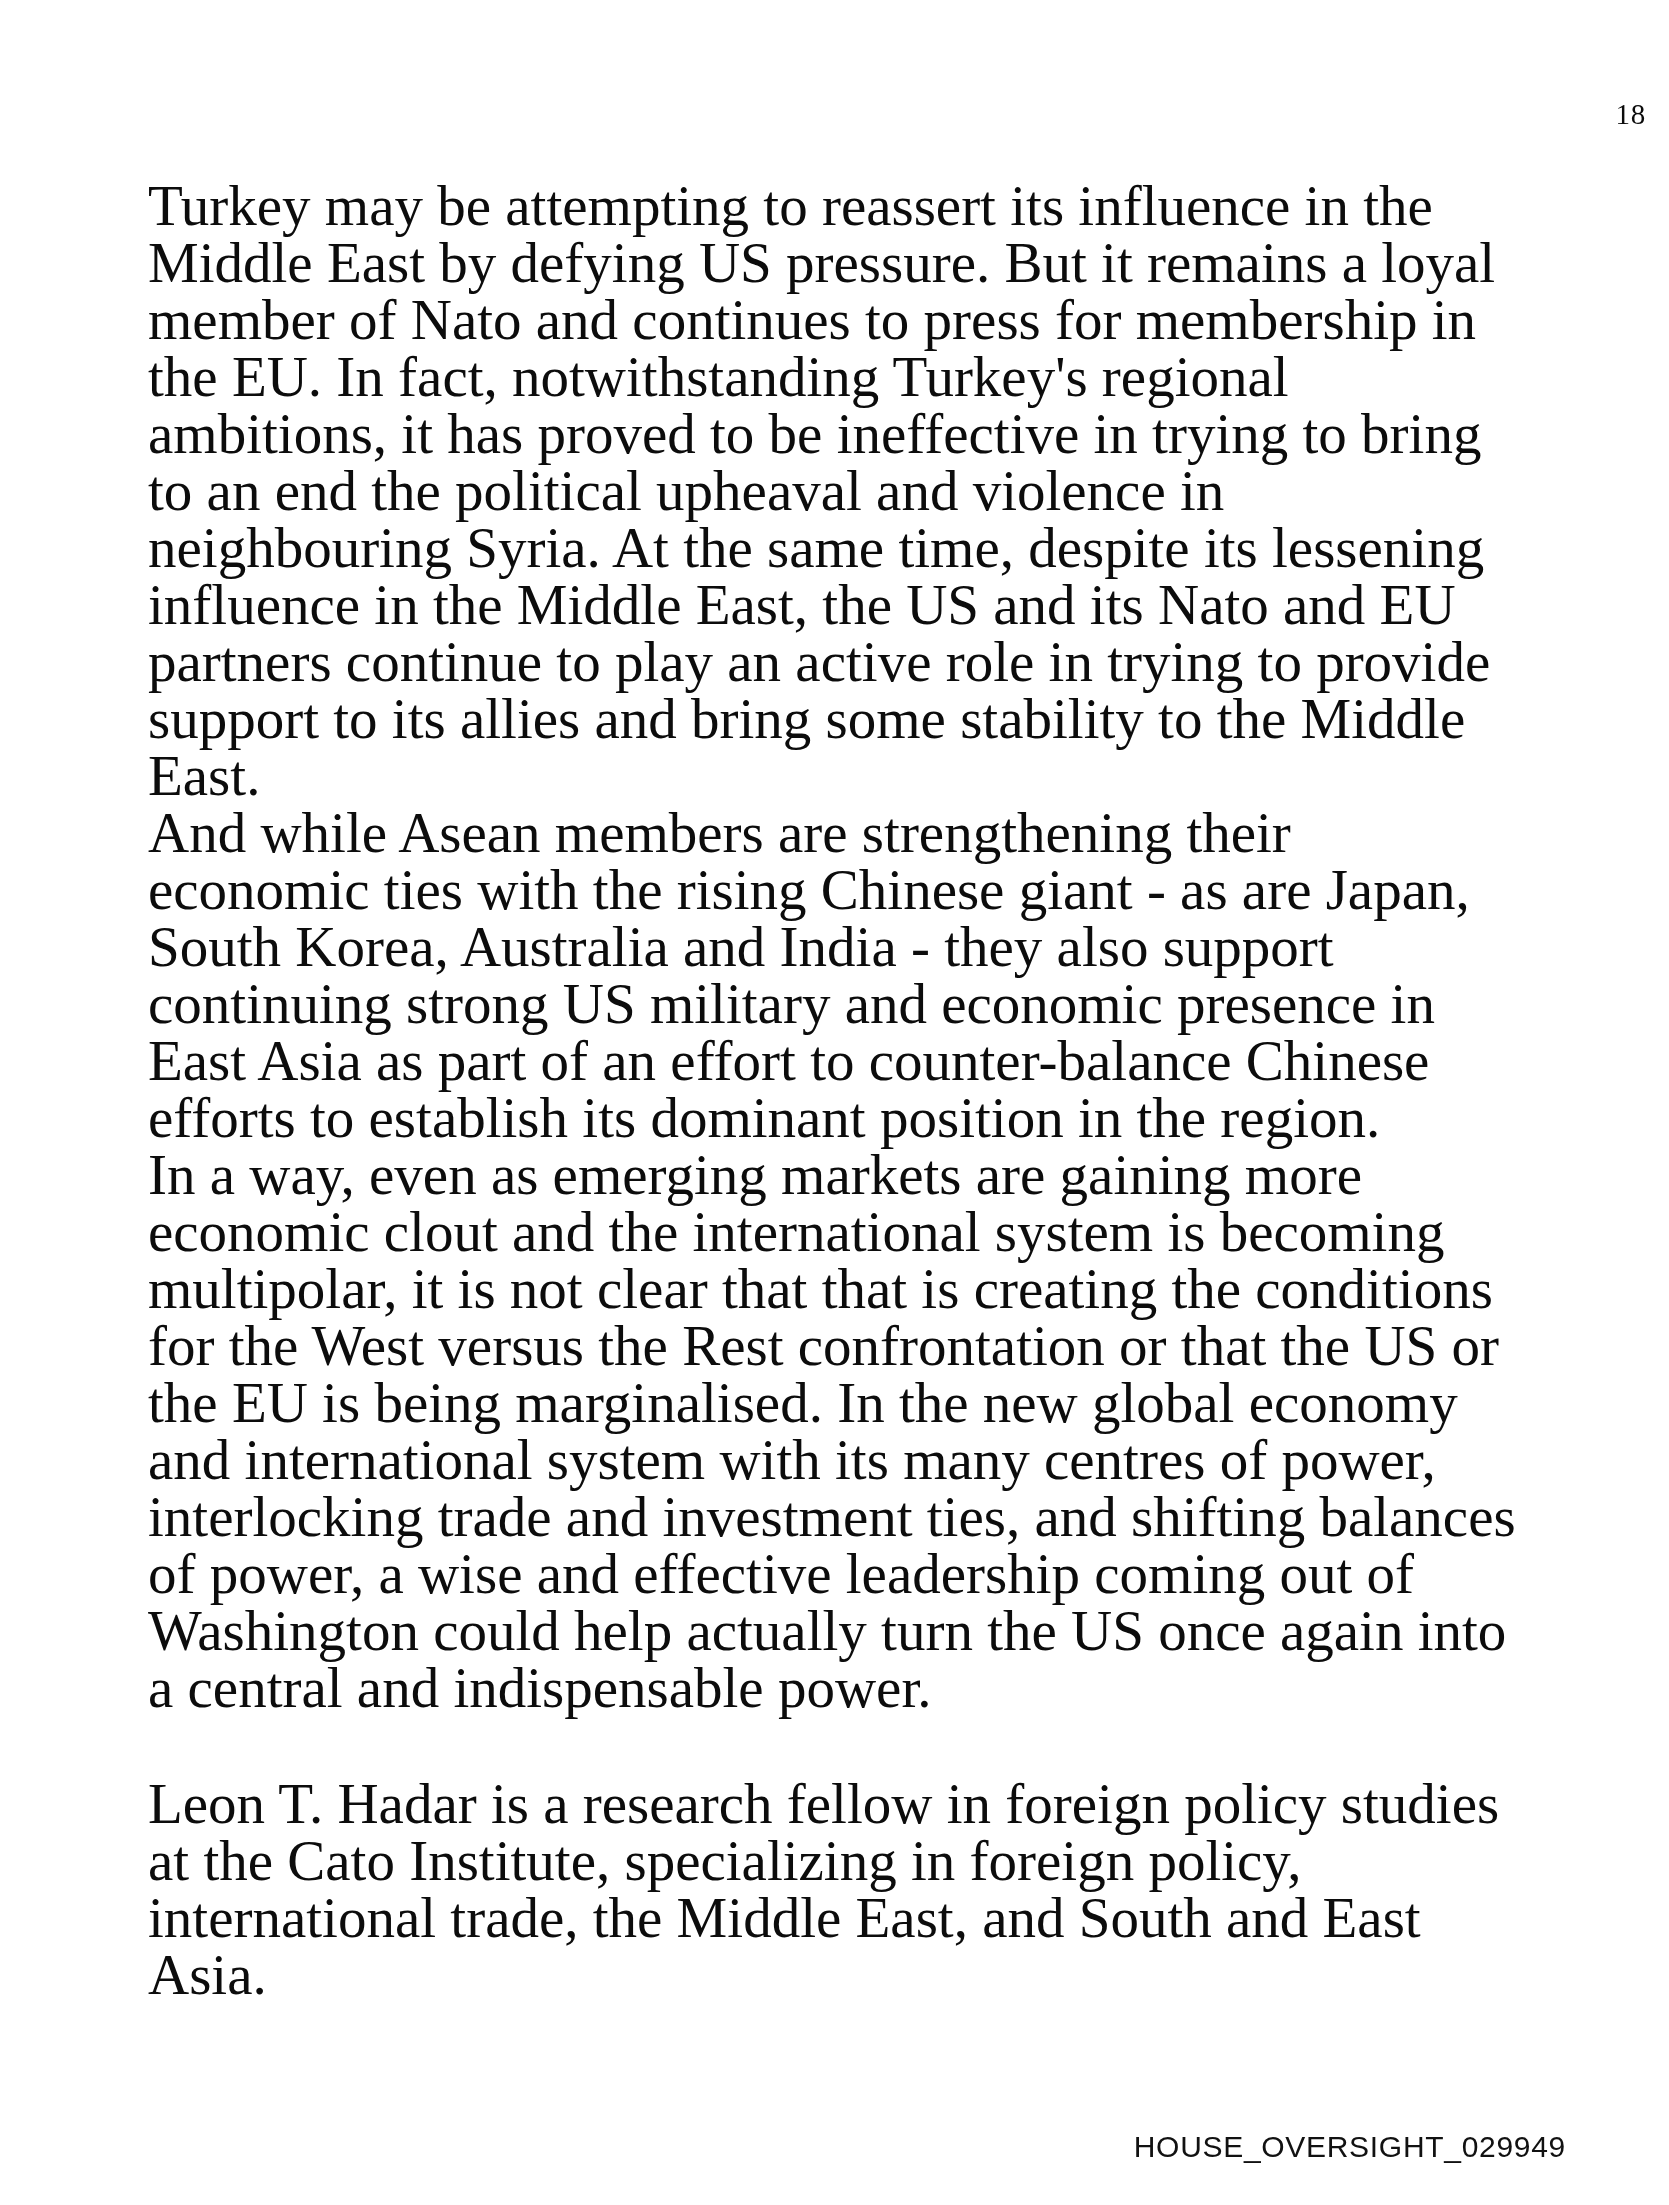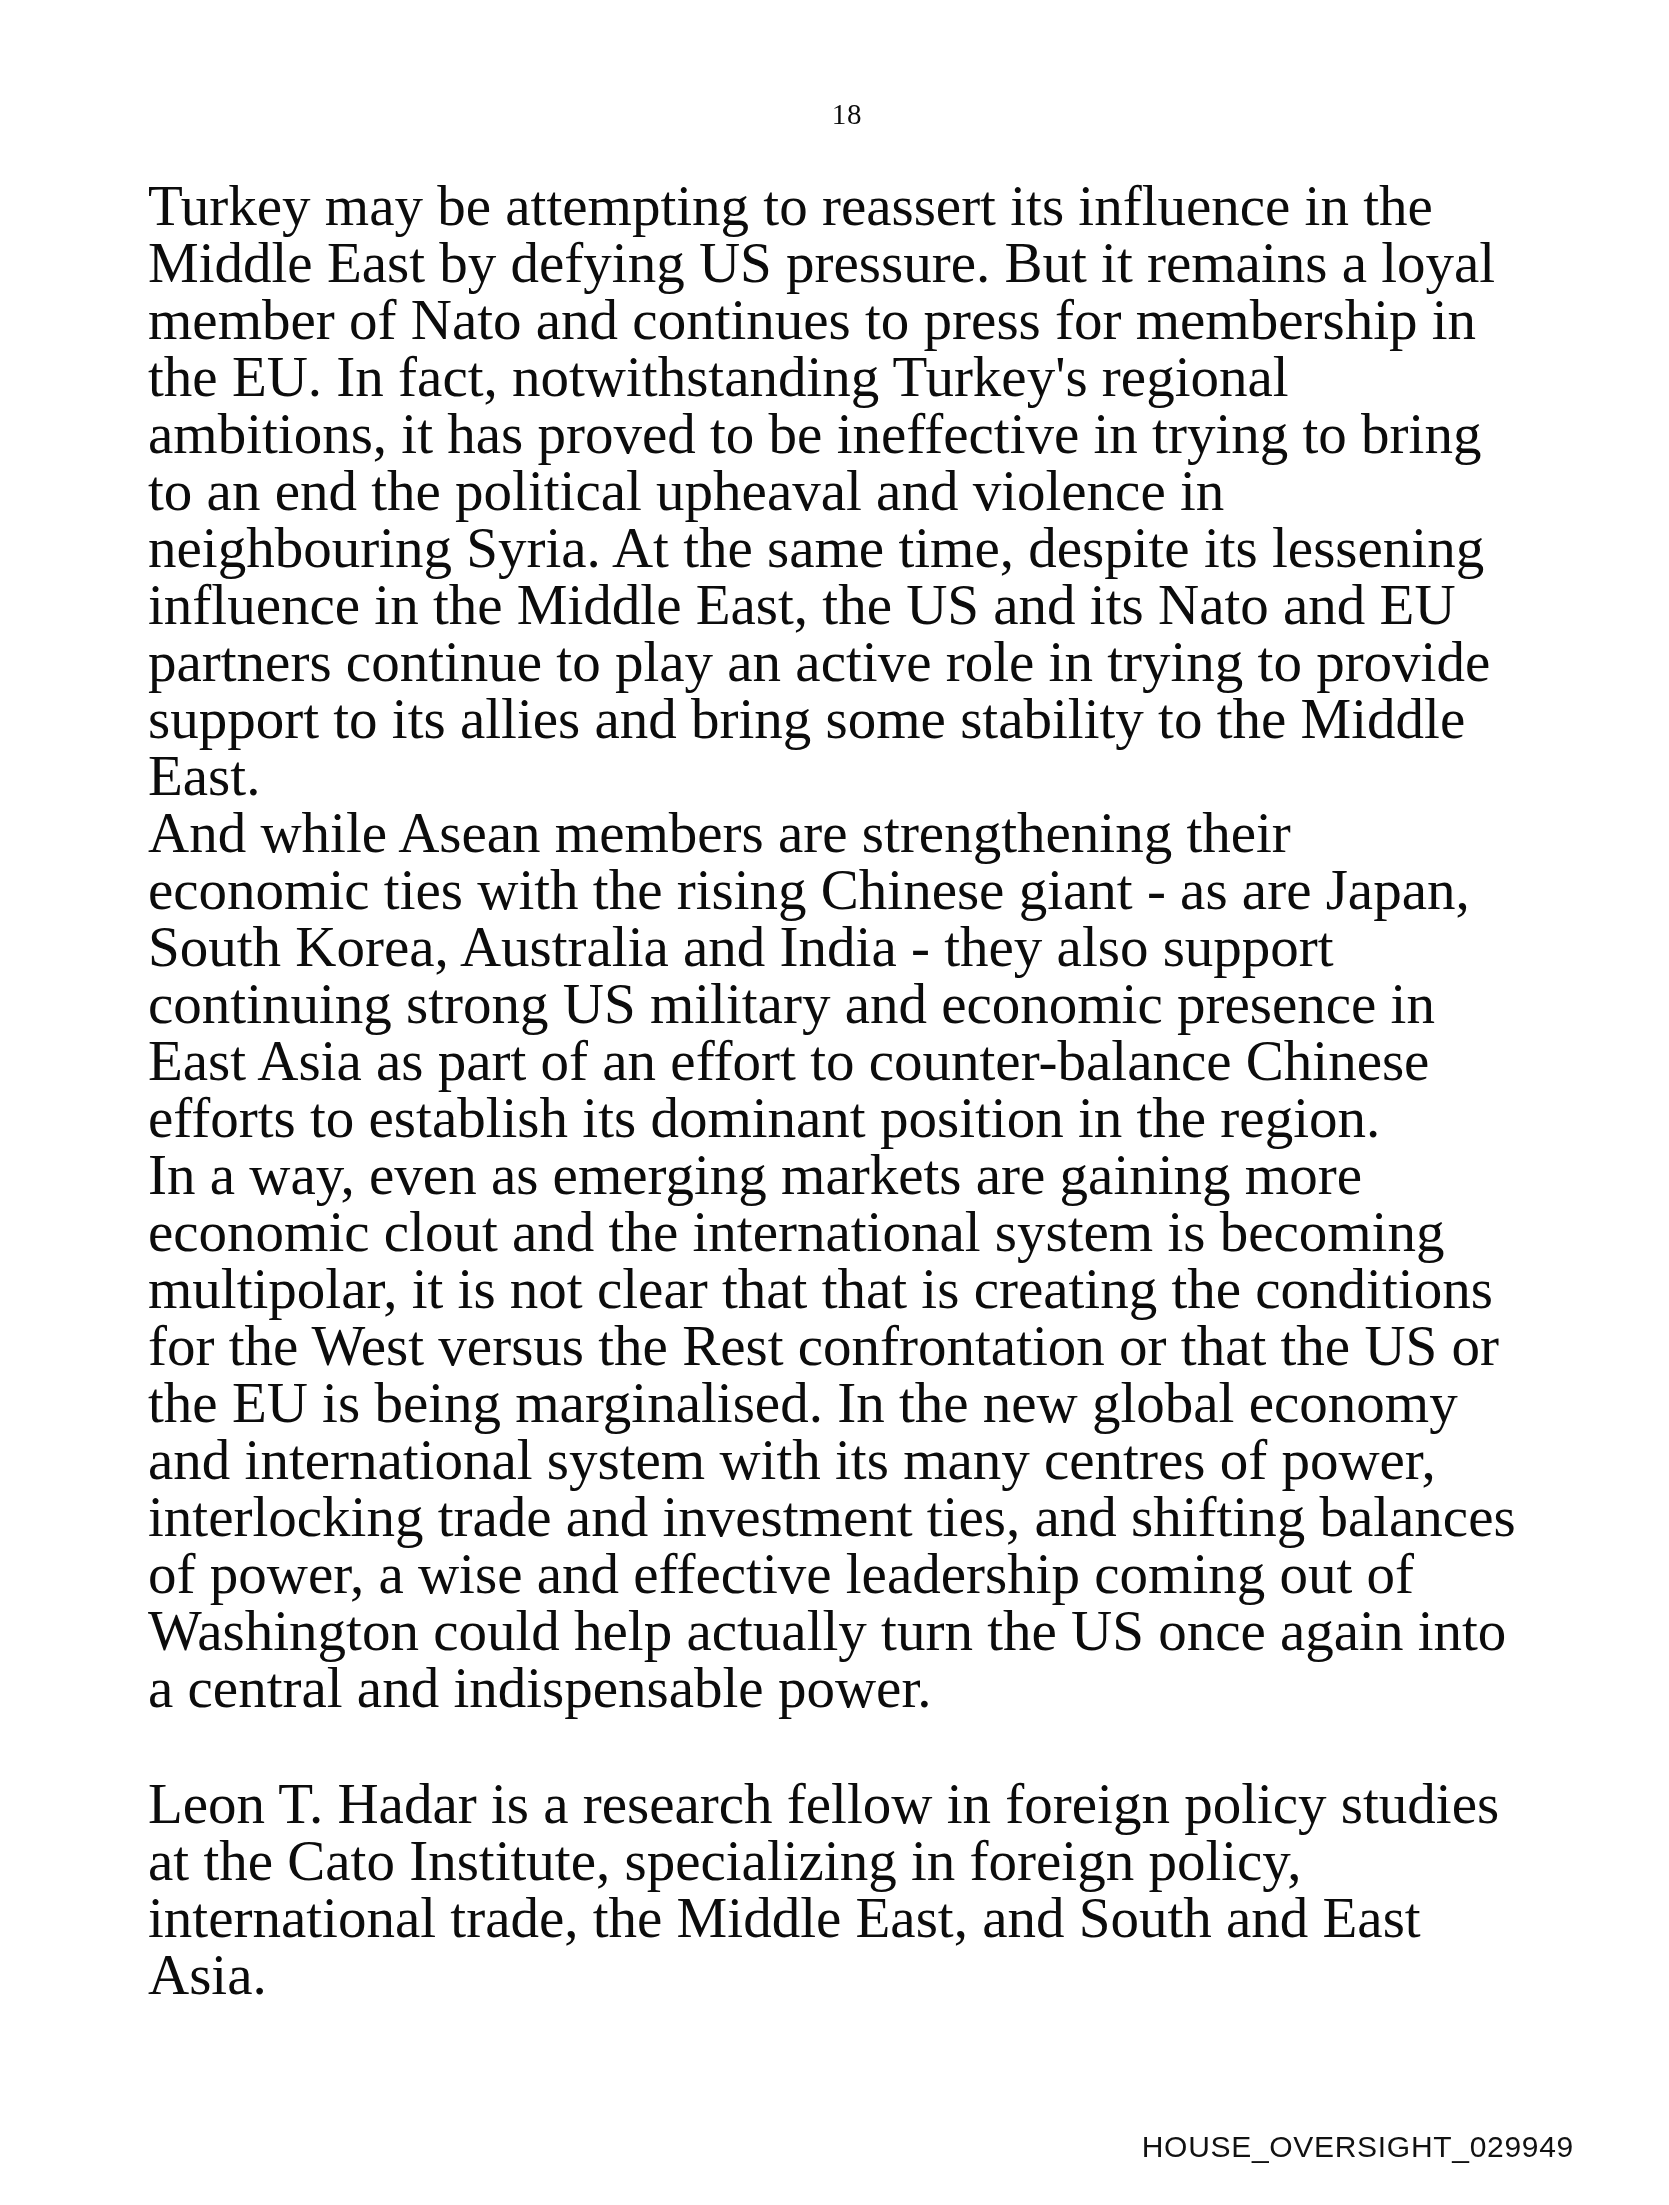--- a/index.html
+++ b/index.html
@@ -10,41 +10,40 @@
     font-family: "Liberation Serif", serif;
     color: #0c0c0c;
     position: relative;
     overflow: hidden;
   }
   .page-number {
     position: absolute;
     top: 98px;
     left: 0;
     width: 1646px;
-    text-align: center;
+    text-align: right;
     font-size: 29px;
     letter-spacing: 0.7px;
-    margin-left: 24px;
   }
   .body-text {
     position: absolute;
     left: 148px;
     top: 177px;
     width: 1368px;
     font-size: 57px;
     line-height: 57px;
     text-align: left;
   }
   .body-text p { margin: 0; }
   .body-text p.bio {
     margin-top: 59px;
   }
   .bates {
     position: absolute;
-    right: 95px;
+    right: 103px;
     bottom: 41px;
     font-family: "Liberation Sans", sans-serif;
     font-size: 30px;
     color: #111111;
     letter-spacing: 0.7px;
     white-space: nowrap;
   }
 </style>
 </head>
 <body>

